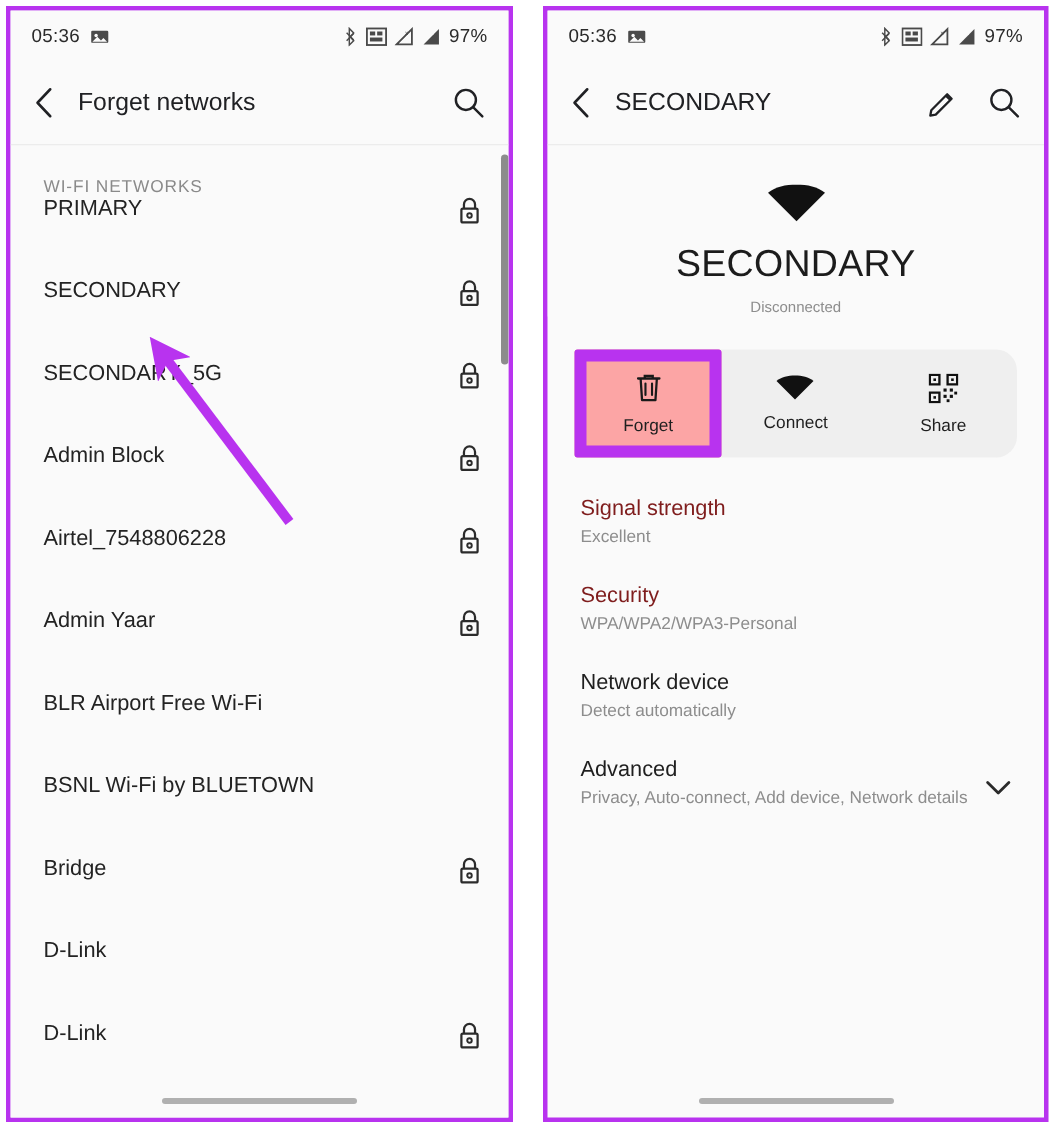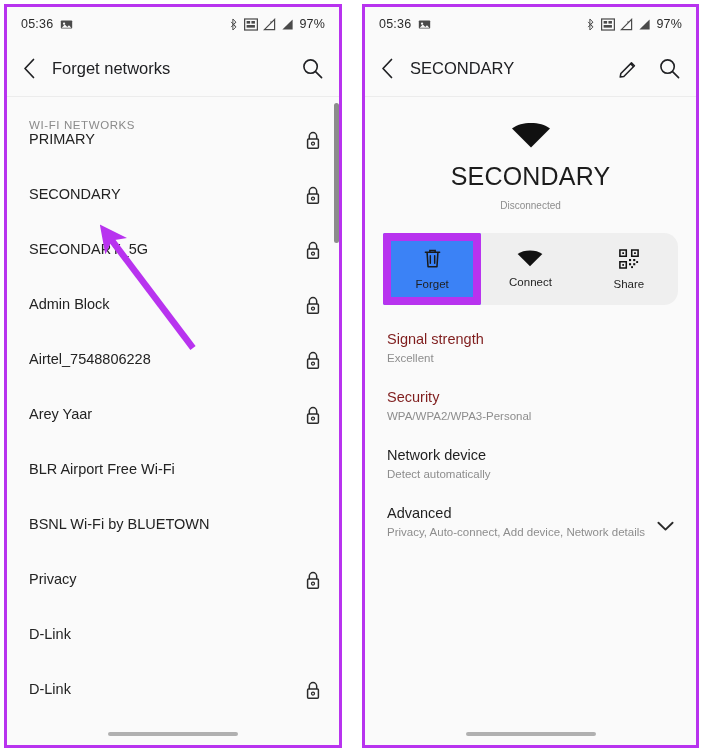--- a/index.html
+++ b/index.html
@@ -125,21 +125,21 @@
     flex: 1;
     display: flex;
     flex-direction: column;
     align-items: center;
     justify-content: center;
     gap: 9px;
     cursor: pointer;
   }
   .action-label { font-size: 11.5px; color: #1f1f1f; }
   .action.highlighted {
-    background: #3b82f6;
+    background: #fca5a5;
     outline: 8px solid #b833ef;
     outline-offset: -8px;
     border-radius: 2px;
   }
 
   .detail-list { padding: 26px 0 0 0; }
   .detail-item {
     position: relative;
     padding: 0 22px 0 22px;
     margin-bottom: 25px;
@@ -265,40 +265,40 @@
         <span class="net-lock">
           <svg width="16" height="19" viewBox="0 0 16 19">
             <path d="M4.3 8V5.3a3.7 3.7 0 017.4 0V8" fill="none" stroke="#2b2b2b" stroke-width="1.5"></path>
             <rect x="2.6" y="8" width="10.8" height="9.3" rx="1" fill="none" stroke="#2b2b2b" stroke-width="1.5"></rect>
             <circle cx="8" cy="12.6" r="1.5" fill="none" stroke="#2b2b2b" stroke-width="1.3"></circle>
           </svg>
         </span>
       </div>
 
       <div class="net-row">
-        <span class="net-name">Arey Yaar</span>
+        <span class="net-name">Admin Yaar</span>
         <span class="net-lock">
           <svg width="16" height="19" viewBox="0 0 16 19">
             <path d="M4.3 8V5.3a3.7 3.7 0 017.4 0V8" fill="none" stroke="#2b2b2b" stroke-width="1.5"></path>
             <rect x="2.6" y="8" width="10.8" height="9.3" rx="1" fill="none" stroke="#2b2b2b" stroke-width="1.5"></rect>
             <circle cx="8" cy="12.6" r="1.5" fill="none" stroke="#2b2b2b" stroke-width="1.3"></circle>
           </svg>
         </span>
       </div>
 
       <div class="net-row">
         <span class="net-name">BLR Airport Free Wi-Fi</span>
       </div>
 
       <div class="net-row">
         <span class="net-name">BSNL Wi-Fi by BLUETOWN</span>
       </div>
 
       <div class="net-row">
-        <span class="net-name">Privacy</span>
+        <span class="net-name">Bridge</span>
         <span class="net-lock">
           <svg width="16" height="19" viewBox="0 0 16 19">
             <path d="M4.3 8V5.3a3.7 3.7 0 017.4 0V8" fill="none" stroke="#2b2b2b" stroke-width="1.5"></path>
             <rect x="2.6" y="8" width="10.8" height="9.3" rx="1" fill="none" stroke="#2b2b2b" stroke-width="1.5"></rect>
             <circle cx="8" cy="12.6" r="1.5" fill="none" stroke="#2b2b2b" stroke-width="1.3"></circle>
           </svg>
         </span>
       </div>
 
       <div class="net-row">

